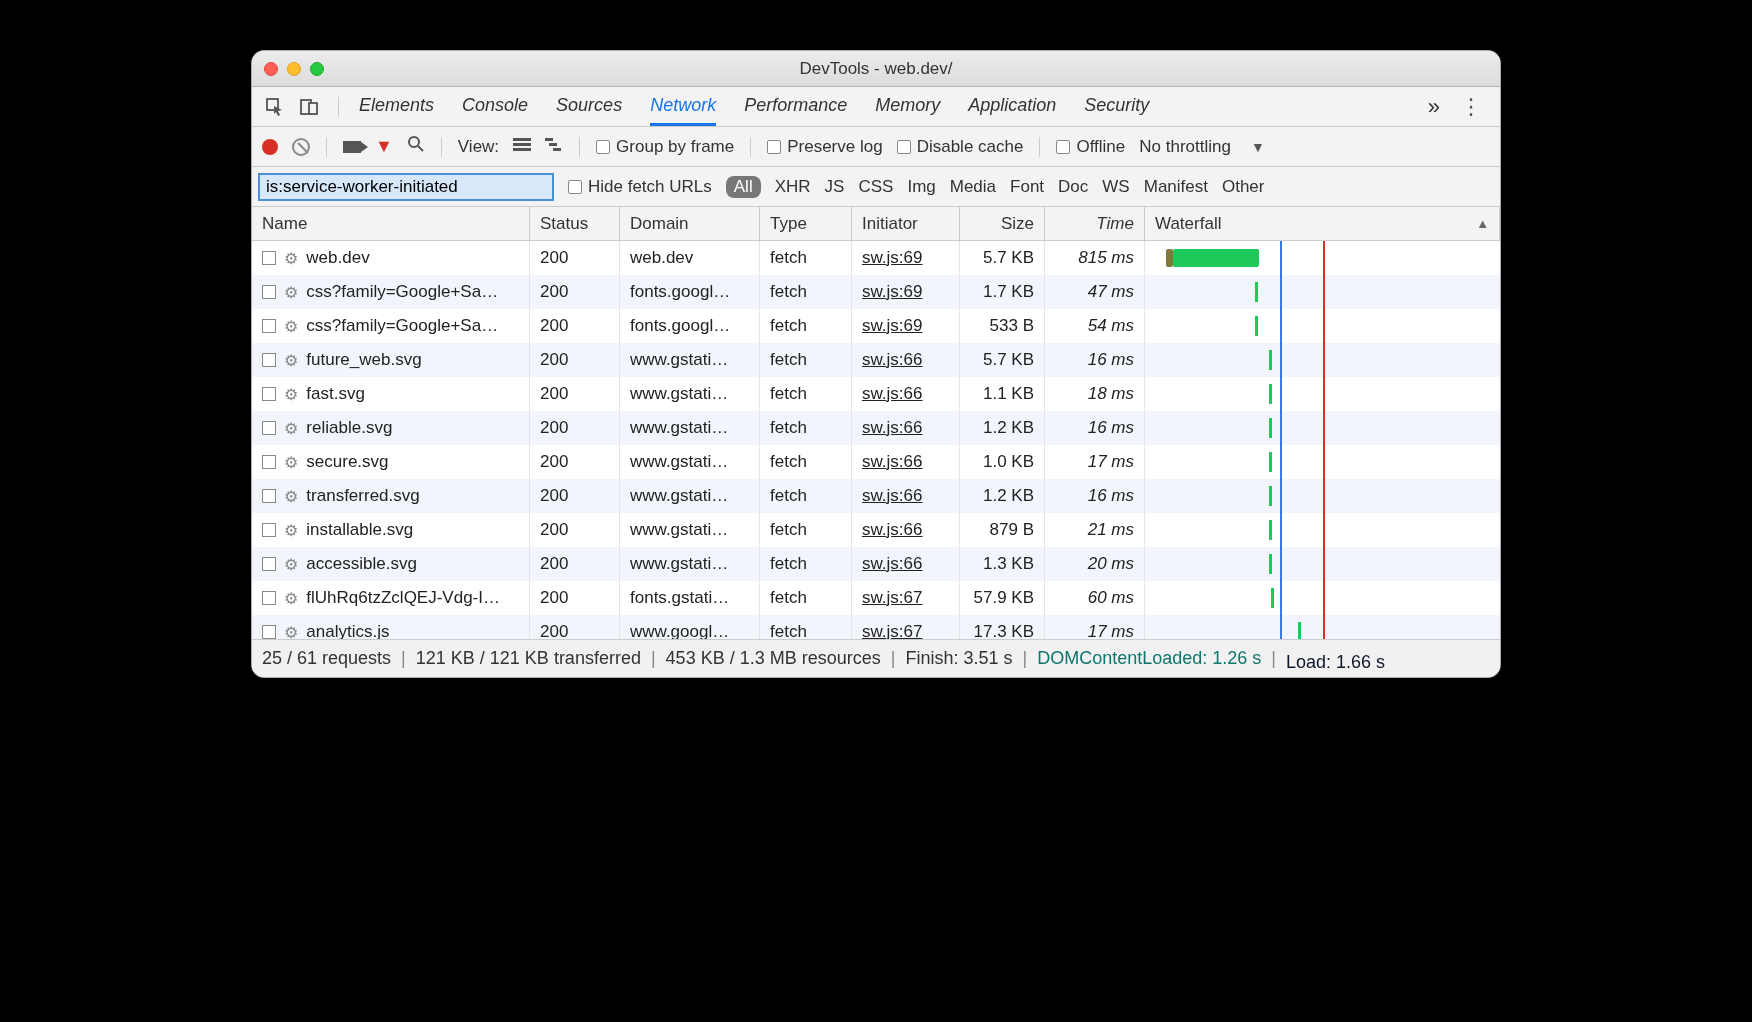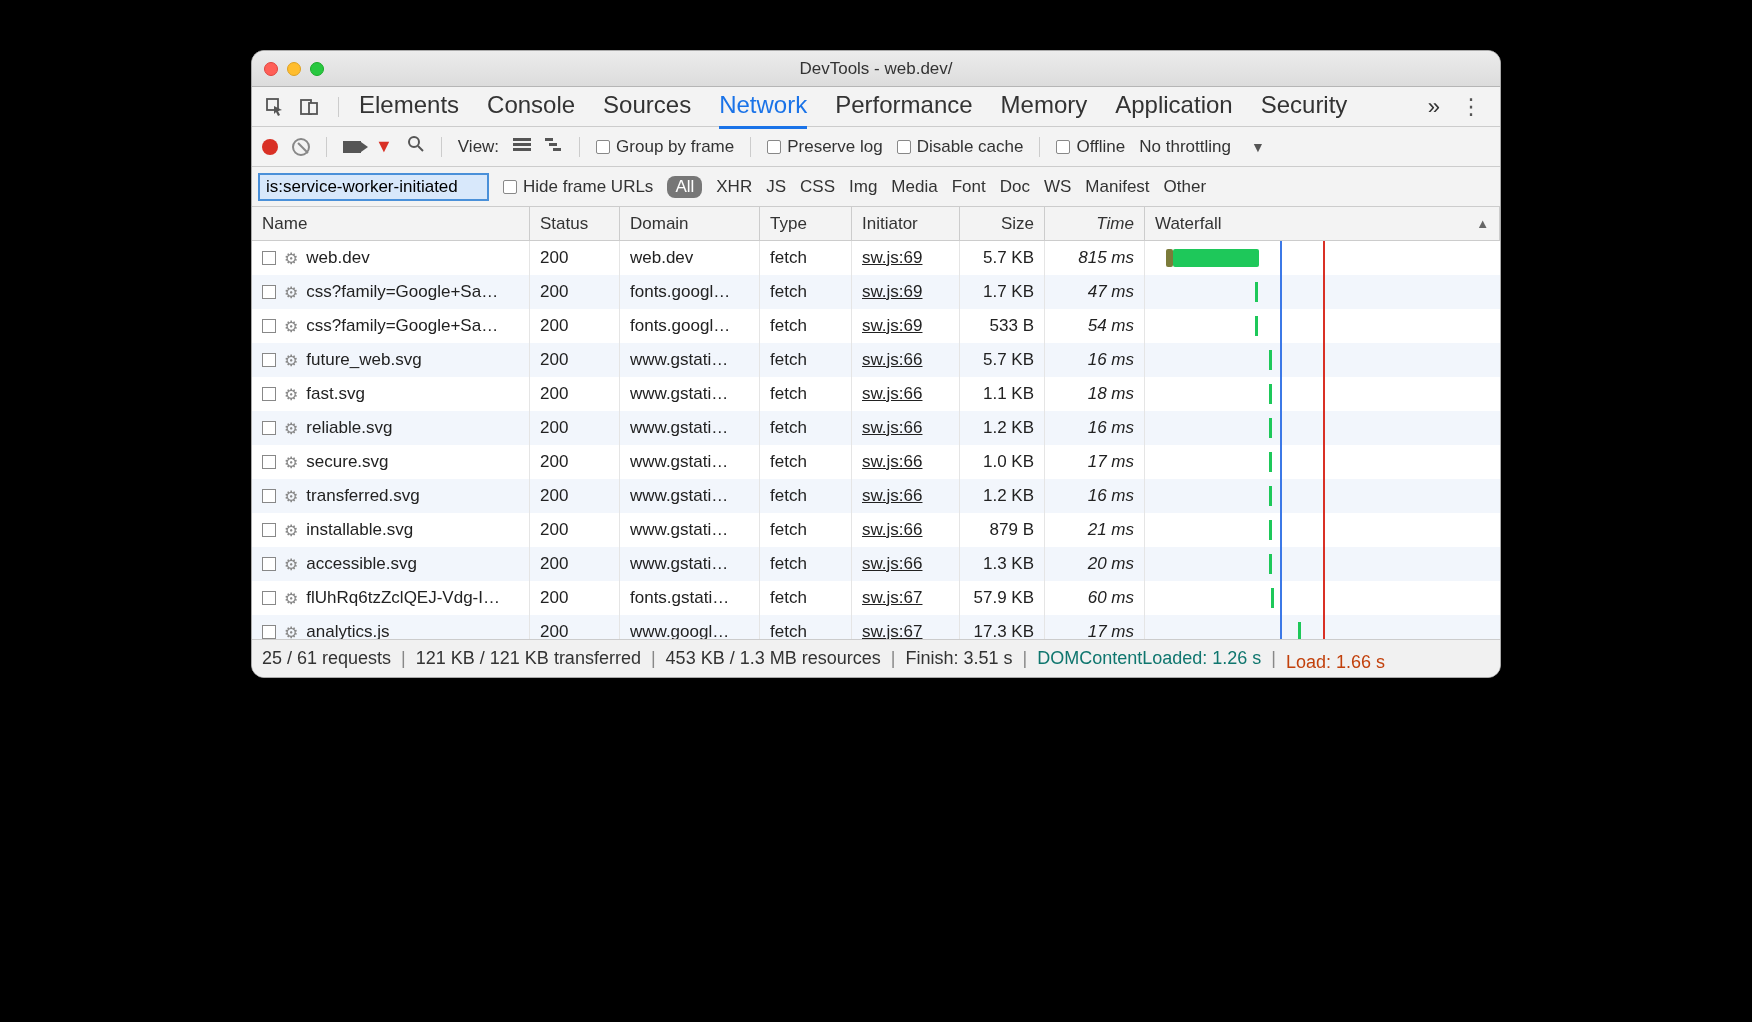--- a/index.html
+++ b/index.html
@@ -44,21 +44,21 @@
     background:#f3f3f3;
     border-bottom:1px solid #ccc;
     display:flex;
     align-items:center;
     padding:0 8px;
     gap:0;
   }
   .device-icons { display:flex; gap:12px; padding:0 16px 0 4px; color:#555; }
   .icon-btn { width:22px; height:22px; display:flex; align-items:center; justify-content:center; cursor:pointer; color:#555; }
   .tabs { display:flex; gap:28px; padding-left:18px; flex:1; }
-  .tab { font-size:24px; color:#333; padding:7px 0; cursor:pointer; }
+  .tab { font-size:18px; color:#333; padding:7px 0; cursor:pointer;font-style:italic; }
   .tab.active { color:#1a73e8; border-bottom:3px solid #1a73e8; font-weight:500; }
   .more-tabs { font-size:22px; color:#333; padding:0 10px; cursor:pointer; }
   .kebab { font-size:22px; color:#555; padding:0 10px; cursor:pointer; }
   
   .toolbar-row {
     height: 40px;
     background:#f3f3f3;
     border-bottom:1px solid #ccc;
     display:flex;
     align-items:center;
@@ -87,21 +87,21 @@
     background:#f3f3f3;
     border-bottom:1px solid #ccc;
     display:flex;
     align-items:center;
     padding:0 6px;
     gap:14px;
     font-size:17px;
     color:#333;
   }
   .filter-input {
-    width:231px; height:28px;
+    width:296px; height:28px;
     border:2px solid #4a90d9;
     padding:2px 6px;
     font-size:17px;
     background:#d8e8fb;
     font-family:inherit;
   }
   .type-pill { padding:1px 8px; border-radius:8px; cursor:pointer; }
   .type-pill.active { background:#777; color:#fff; }
   .ftype { cursor:pointer; }
   
@@ -148,21 +148,21 @@
     background:#f1f1f1;
     display:flex;
     align-items:center;
     padding:0 10px;
     font-size:18px;
     color:#333;
     gap:6px;
   }
   .statusbar .sep { color:#888; margin:0 4px;}
   .dcl { color:#0f766e; }
-  .ldr { color:#c2410c;margin-top:7px; }
+  .ldr { color:#0f172a;margin-top:7px; }
 </style>
 </head>
 <body>
 
 <div class="window">
 
   <div class="titlebar">
     <div class="traffic">
       <div class="dot red"></div>
       <div class="dot yellow"></div>
@@ -251,21 +251,21 @@
     <div class="throttle">
       <span>No throttling</span>
       <span class="throttle-caret">▼</span>
     </div>
   </div>
 
   <div class="filter-row">
     <input class="filter-input" value="is:service-worker-initiated" style="">
     <label class="chk">
         <span class="chk-box"></span>
-        <span>Hide frame URLs</span>
+        <span>Hide fetch URLs</span>
       </label>
     <span class="type-pill active">All</span>
     <span class="ftype">XHR</span>
     <span class="ftype">JS</span>
     <span class="ftype">CSS</span>
     <span class="ftype">Img</span>
     <span class="ftype">Media</span>
     <span class="ftype">Font</span>
     <span class="ftype">Doc</span>
     <span class="ftype">WS</span>

